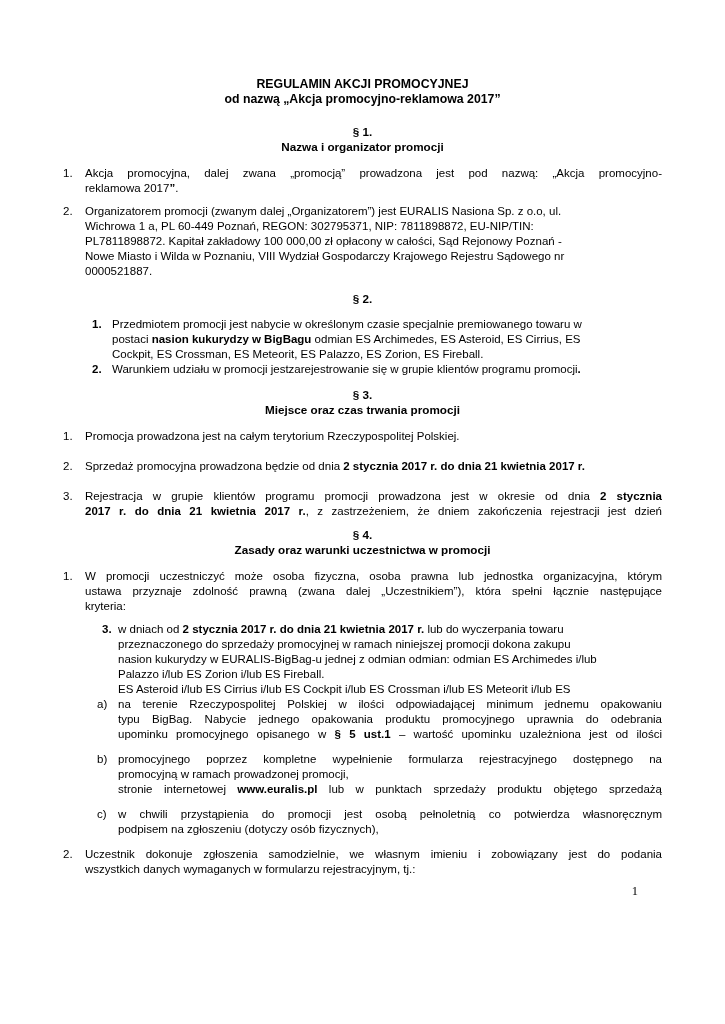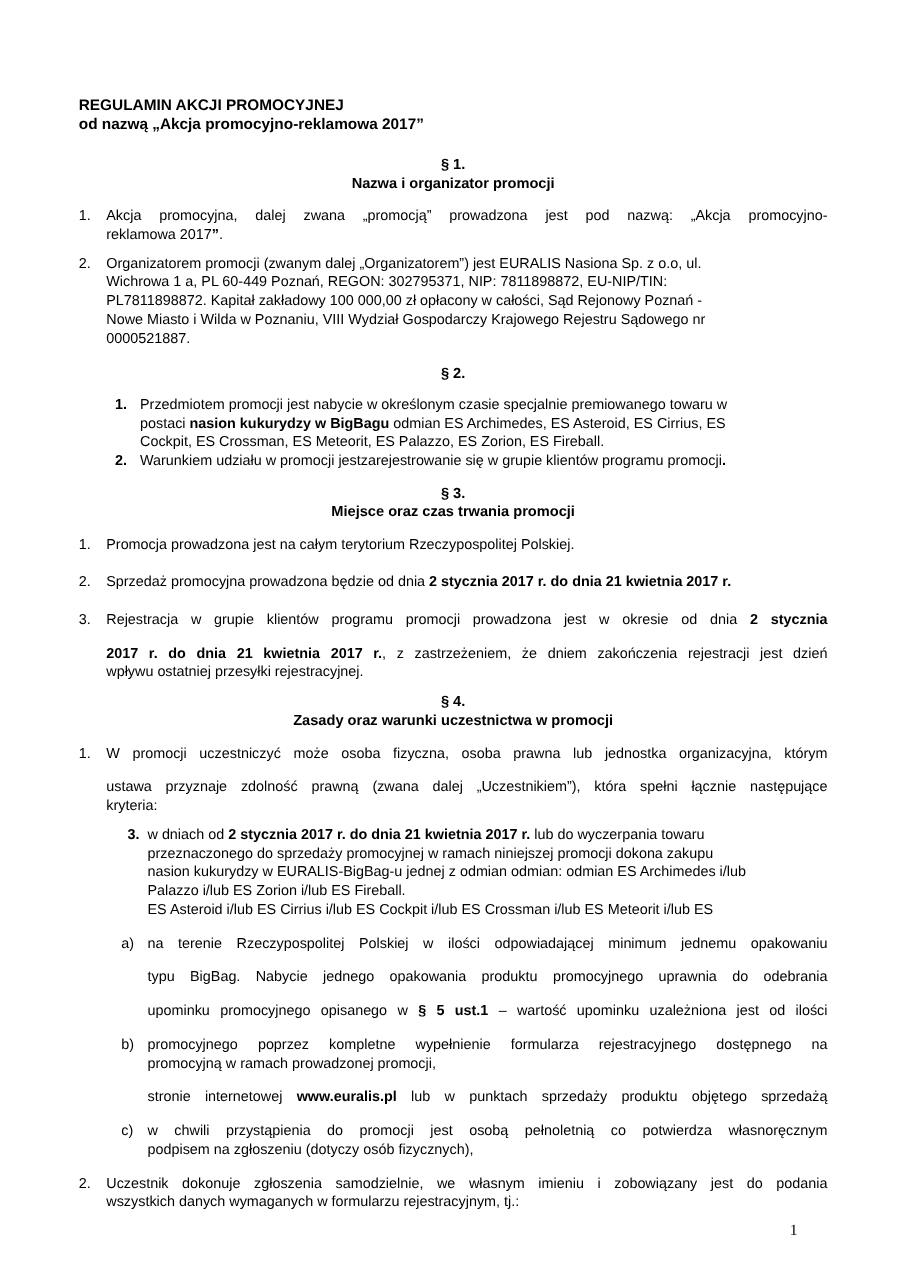--- a/index.html
+++ b/index.html
@@ -15,20 +15,21 @@
     background: #ffffff;
     color: #000000;
     font-family: "Liberation Sans", sans-serif;
     font-size: 11.5px;
     line-height: 15px;
     box-sizing: border-box;
     padding: 77px 63px 0 63px;
     overflow: hidden;
   }
   .doc-title {
+    text-align: center;
     font-weight: bold;
     font-size: 12.3px;
     line-height: 15px;
   }
   .sec-head {
     text-align: center;
     font-weight: bold;
     font-size: 11.7px;
     line-height: 15px;
   }
@@ -50,21 +51,20 @@
   .lvl-l2n { padding-left: 55px; }
   .lvl-l2n > .marker { left: 39px; font-weight: bold; }
   
   .lvl-l2a { padding-left: 55px; }
   .lvl-l2a > .marker { left: 34px; }
 
   .line { display: block; white-space: pre-wrap; }
   .jline {
     text-align: justify;
     text-align-last: justify;
-    margin-top: 12px;
   }
   .page-footer {
     text-align: right;
     padding-right: 24px;
     margin-top: 7px;
     font-family: "Liberation Serif", serif;
     font-size: 12.5px;
     line-height: 15px;
   }
   b { font-weight: bold; }
@@ -136,21 +136,20 @@
           <span class="marker">2.</span>
           <div class="text">
             <div class="line"><span>Sprzedaż promocyjna prowadzona będzie od dnia </span><b>2 stycznia 2017 r. do dnia 21 kwietnia 2017 r.</b></div>
           </div>
         </div>
         <div class="item lvl-l1" style="margin-top: 15px;">
           <span class="marker">3.</span>
           <div class="text">
             <div class="line jline"><span>Rejestracja w grupie klientów programu promocji prowadzona jest w okresie od dnia </span><b>2 stycznia</b></div>
             <div class="line jline"><b>2017 r. do dnia 21 kwietnia 2017 r.</b><span>, z zastrzeżeniem, że dniem zakończenia rejestracji jest dzień</span></div>
-            <div class="line"><span>wpływu ostatniej przesyłki rejestracyjnej.</span></div>
           </div>
         </div>
       </section>
       <section>
         <div class="sec-head" style="margin-top: 8px;">
           <div>§ 4.</div>
           <div>Zasady oraz warunki uczestnictwa w promocji</div>
         </div>
         <div class="item lvl-l1" style="margin-top: 12px;">
           <span class="marker">1.</span>

